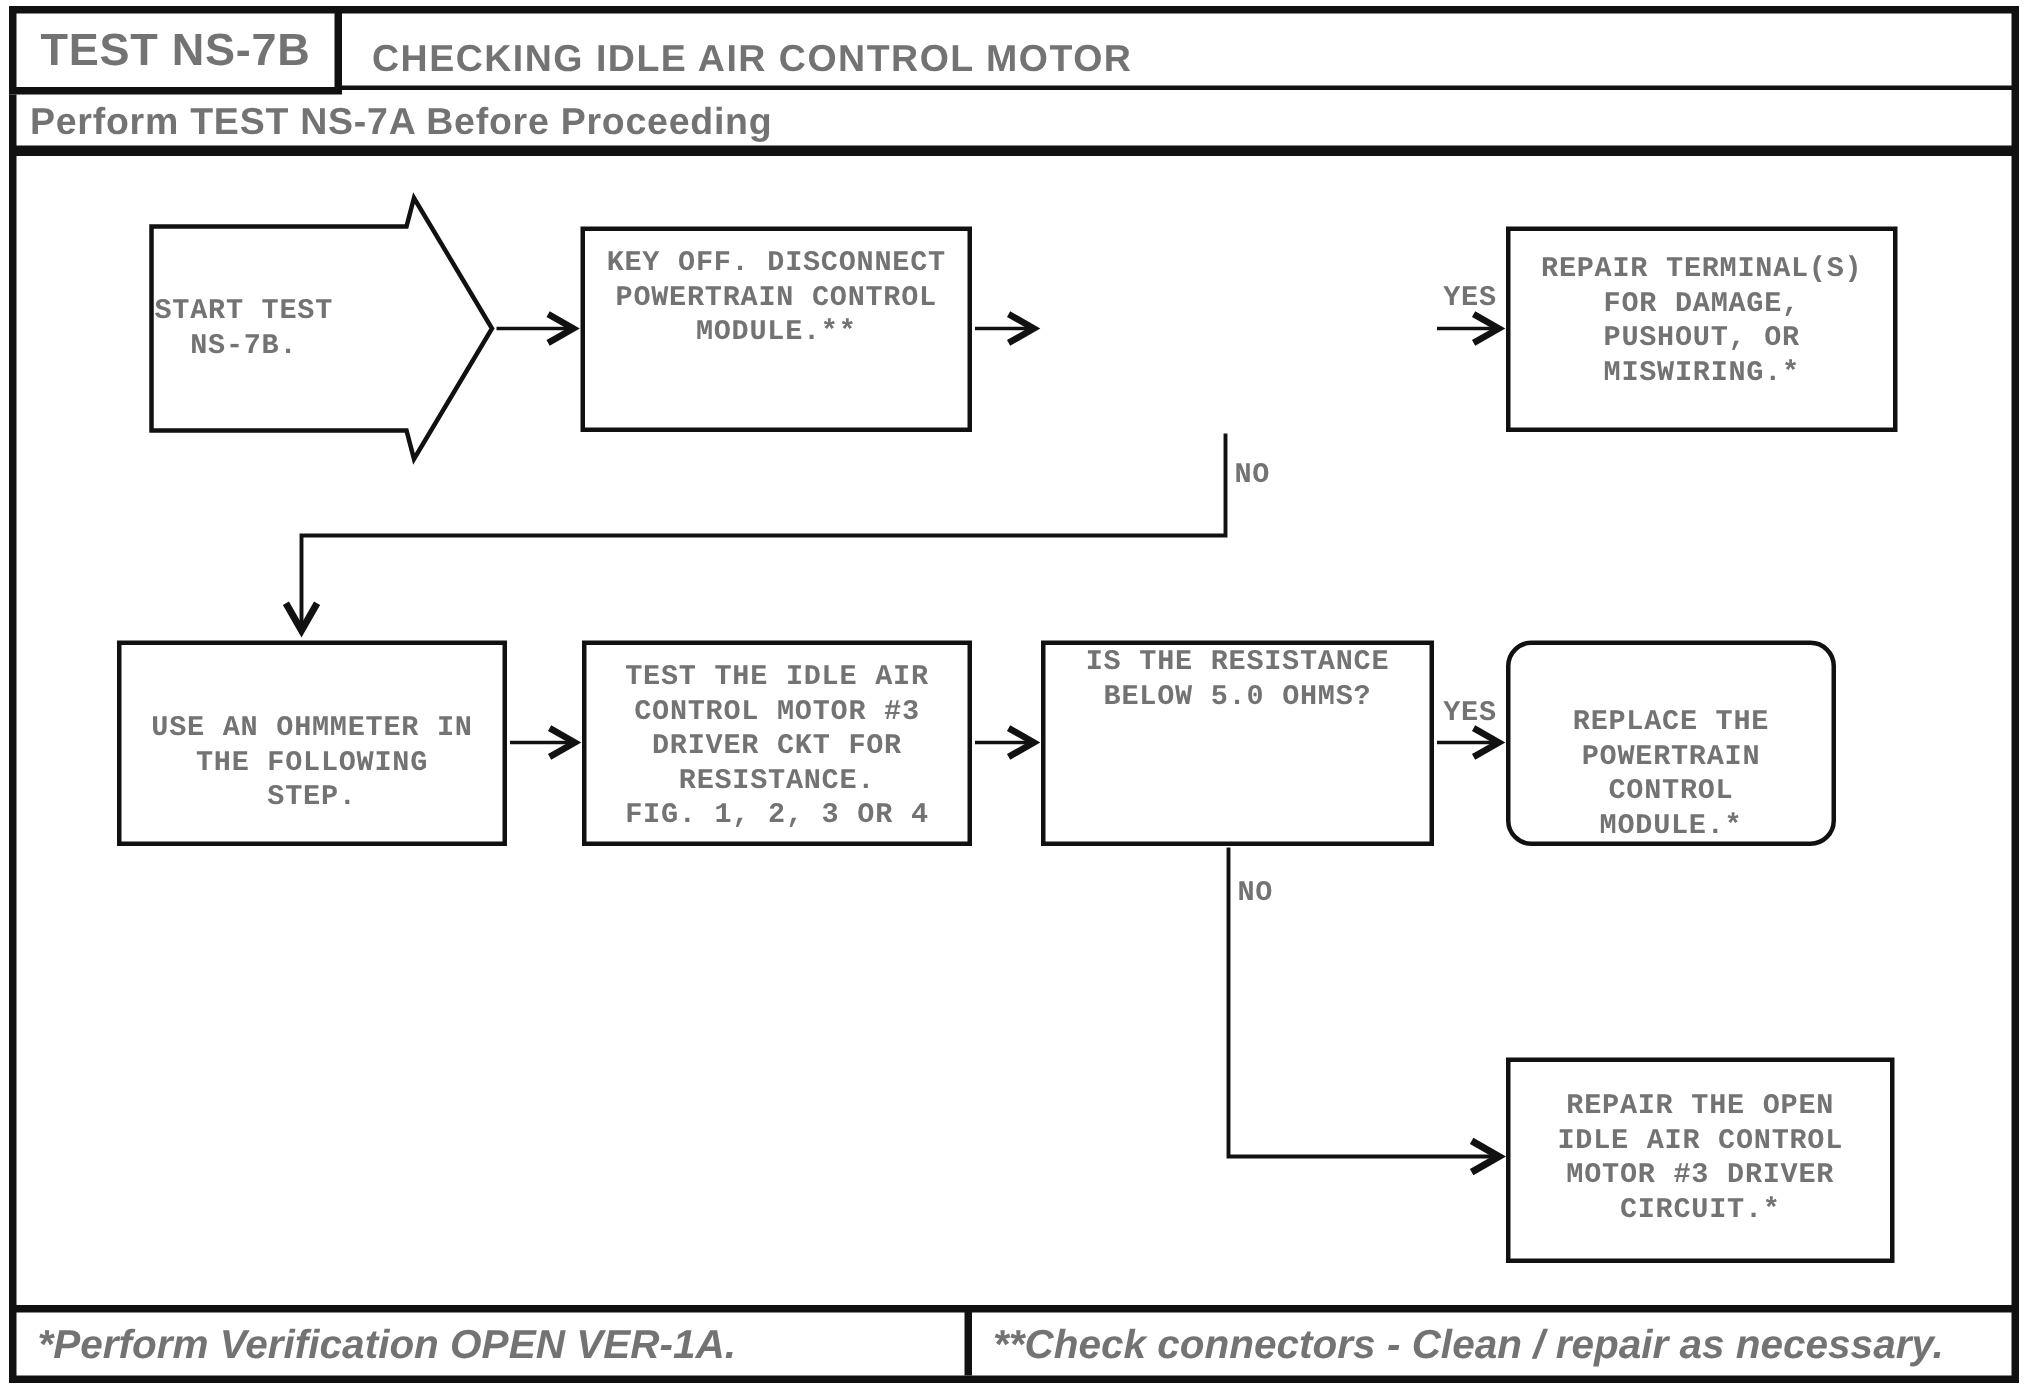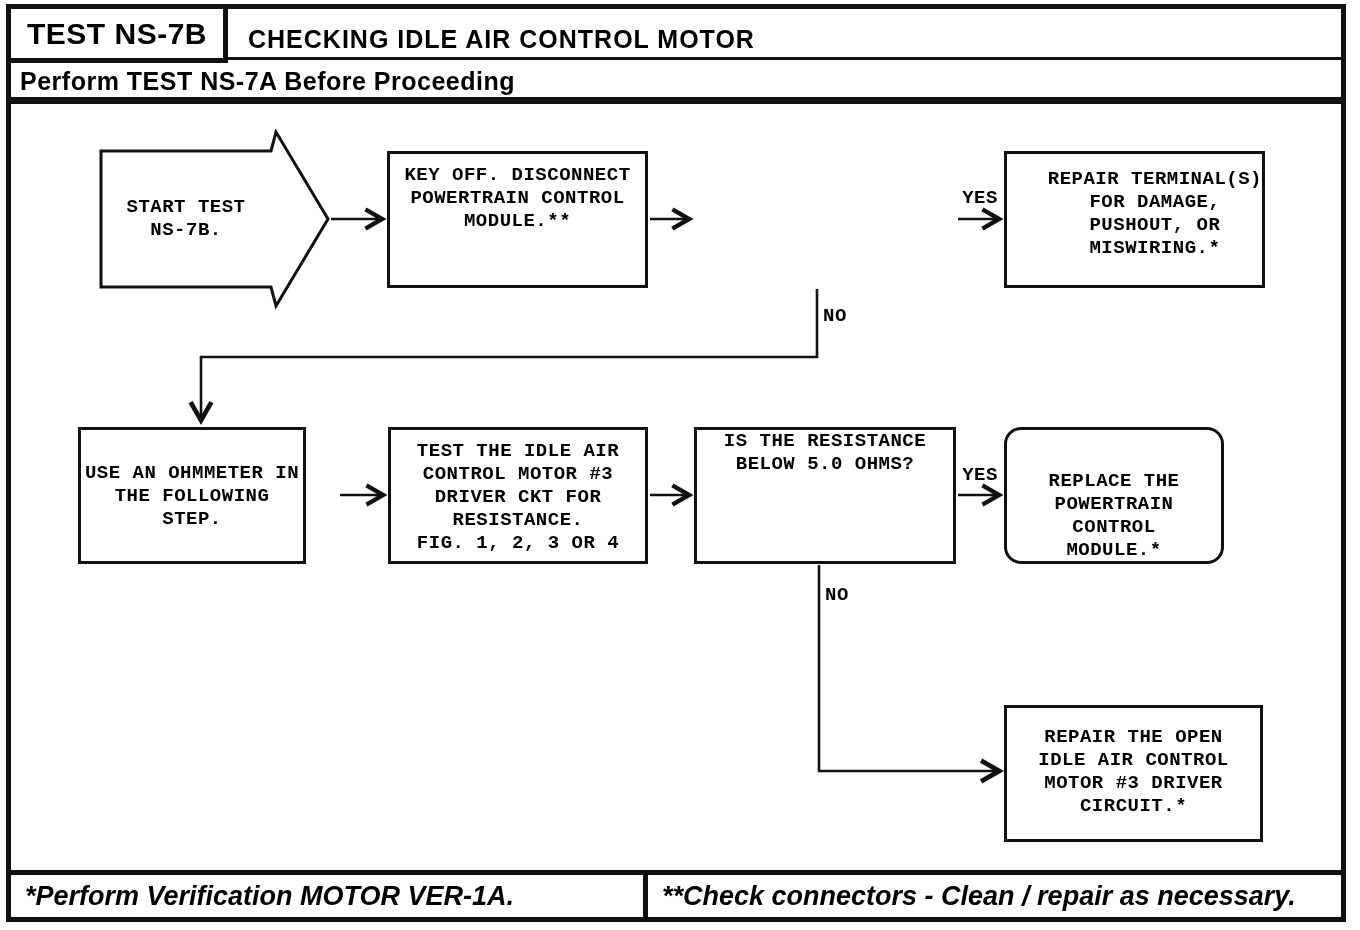--- a/index.html
+++ b/index.html
@@ -1,18 +1,18 @@
 <!DOCTYPE html>
 <html><head>
 <meta charset="utf-8">
 <style>
   html,body{margin:0;padding:0;background:#e8e8e8;}
   .page{
     position:relative;width:1360px;height:930px;background:#ffffff;
-    font-family:"Liberation Sans",sans-serif;color:#000000;overflow:hidden;
+    font-family:"Liberation Sans",sans-serif;color:#737373;overflow:hidden;
   }
   .abs{position:absolute;box-sizing:border-box;}
   
   .frame{left:6px;top:4px;width:1340px;height:918px;border:5px solid #111;background:transparent;}
   .rule{background:#111;}
   .title-rule{left:226px;top:57px;width:1120px;height:3px;}
   .subtitle-rule{left:6px;top:97px;width:1340px;height:7px;}
   .footer-rule{left:6px;top:870px;width:1340px;height:5px;}
   .footer-divider{left:643px;top:870px;width:5px;height:47px;}
   
@@ -29,26 +29,26 @@
   .footer-right{left:662px;}
   
   .node{
     border:3px solid #111;background:#fff;display:flex;justify-content:center;align-items:flex-start;
   }
   .node-text{
     font-family:"Liberation Mono","DejaVu Sans Mono",monospace;font-weight:700;
     font-size:19px;line-height:23px;letter-spacing:.5px;text-align:center;white-space:pre-line;
   }
   .start-text-wrap{
-    left:103px;top:153px;width:166px;height:132px;display:flex;align-items:center;justify-content:center;
+    left:103px;top:153px;width:166px;height:132px;display:flex;align-items:center;
   }
   .n-keyoff  {left:387px;top:151px;width:261px;height:137px;padding-top:10px;}
   .n-termq   {left:694px;top:151px;width:262px;height:137px;padding-top:37px;}
-  .n-repterm {left:1004px;top:151px;width:261px;height:137px;padding-top:14px;justify-content:flex-end;}
-  .n-ohm     {left:78px;top:427px;width:228px;height:137px;padding-top:32px;}
+  .n-repterm {left:1004px;top:151px;width:261px;height:137px;padding-top:14px;}
+  .n-ohm     {left:78px;top:427px;width:260px;height:137px;padding-top:44px;}
   .n-testckt {left:388px;top:427px;width:260px;height:137px;padding-top:10px;}
   .n-resq    {left:694px;top:427px;width:262px;height:137px;}
   .n-replpcm {left:1004px;top:427px;width:220px;height:137px;padding-top:40px;border-radius:17px;}
   .n-repopen {left:1004px;top:705px;width:259px;height:137px;padding-top:18px;}
   
   .edge-label{
     font-family:"Liberation Mono","DejaVu Sans Mono",monospace;font-weight:700;
     font-size:19px;letter-spacing:.5px;white-space:nowrap;
   }
   .l-yes1{left:958px;top:187px;width:44px;text-align:center;}
@@ -140,16 +140,16 @@
 IDLE AIR CONTROL
 MOTOR #3 DRIVER
 CIRCUIT.*</span>
   </div>
 
   <div class="abs edge-label l-yes1">YES</div>
   <div class="abs edge-label l-no1">NO</div>
   <div class="abs edge-label l-yes2">YES</div>
   <div class="abs edge-label l-no2">NO</div>
 
-  <div class="abs footer-note footer-left">*Perform Verification MOTOR VER-1A.</div>
+  <div class="abs footer-note footer-left">*Perform Verification OPEN VER-1A.</div>
   <div class="abs footer-note footer-right">**Check connectors - Clean / repair as necessary.</div>
 
 </div>
 
 </body></html>

